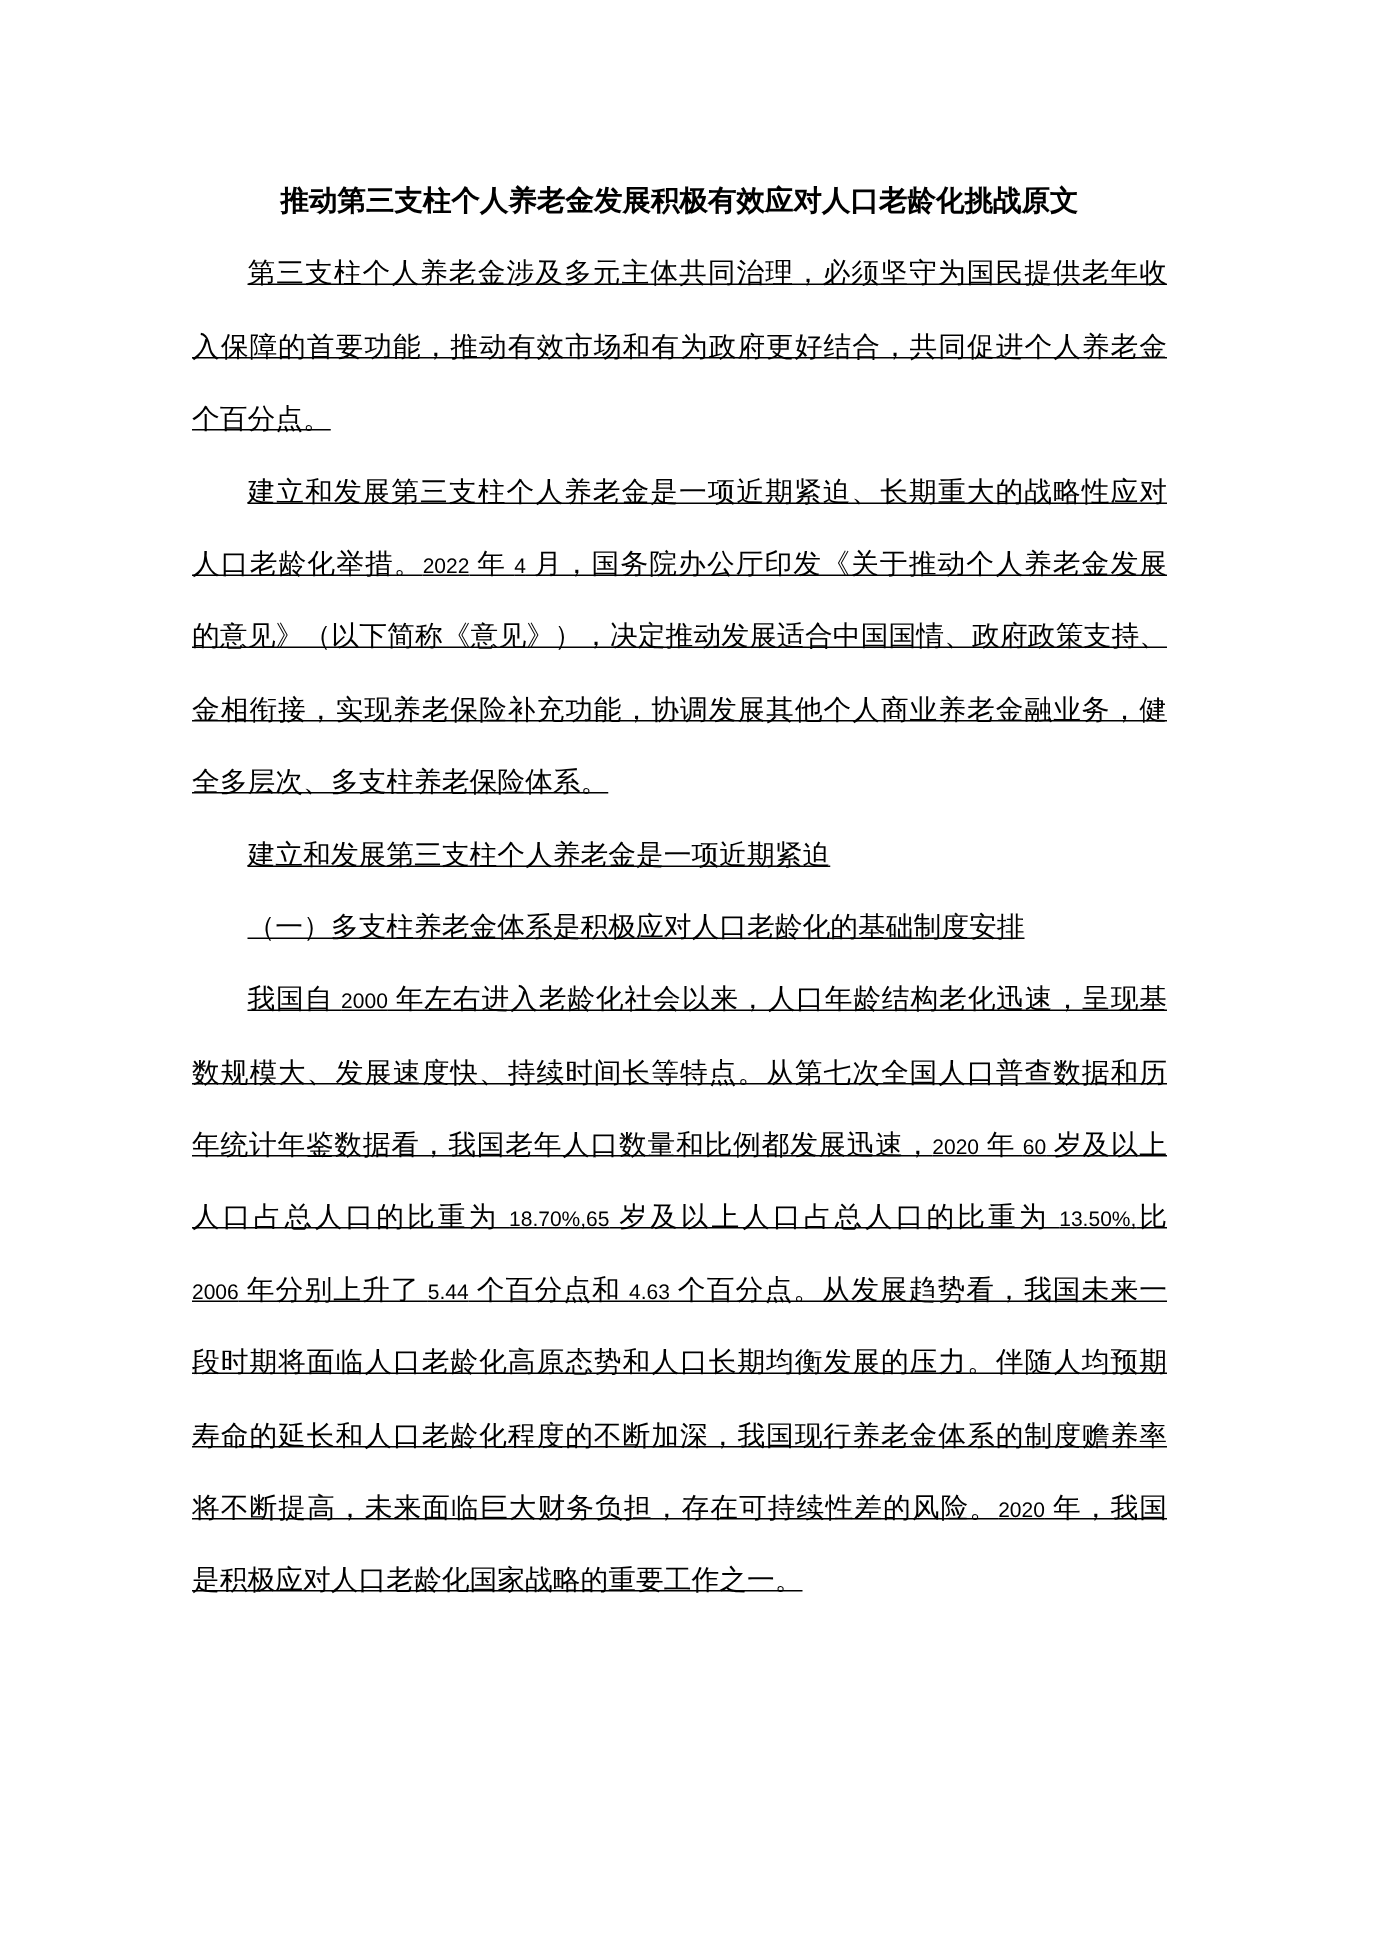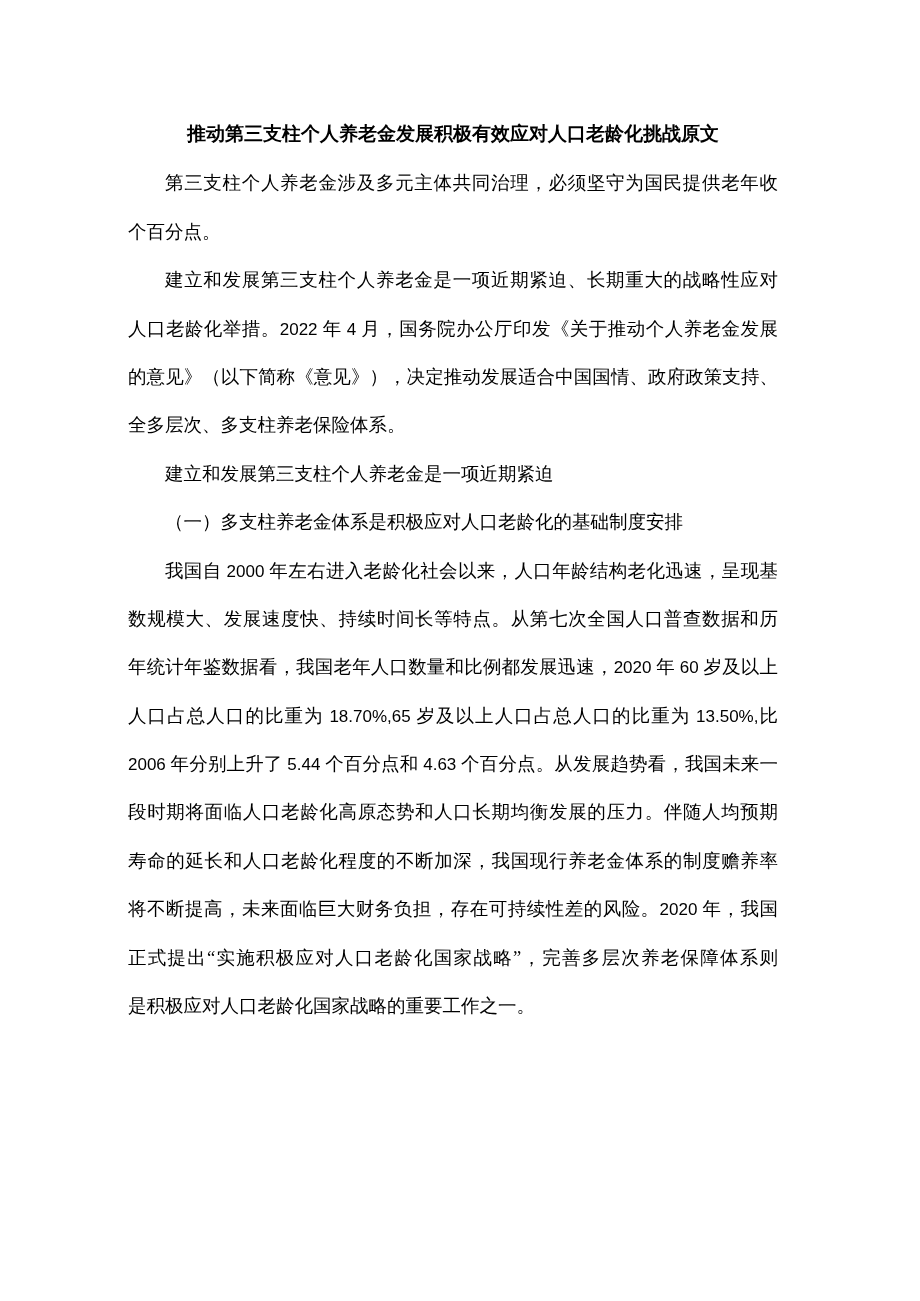--- a/index.html
+++ b/index.html
@@ -44,60 +44,61 @@
   .line.ind {
     text-indent: 2em;
   }
   .title {
     margin: 0;
     height: 48.4px;
     line-height: 48.4px;
     font-size: 19px;
     font-weight: bold;
     text-align: center;
-    font-family: Liberation Mono, monospace;
+    font-family: Liberation Serif, serif;
     color: #000000;
   }
   
   .num {
     font-family: "Liberation Sans", "DejaVu Sans", sans-serif;
-    font-size: 17px;
+    font-size: 14px;
   }
-  .para { margin: 0; padding: 0; }
+  .para { margin: 0; padding: 0; text-decoration: underline; }
 </style>
 </head>
 <body>
 
 <div class="page">
   <div class="content">
     <h1 class="title">推动第三支柱个人养老金发展积极有效应对人口老龄化挑战原文</h1>
     <div id="doc-body">
         <div class="para">
           <div class="line ind fill">第三支柱个人养老金涉及多元主体共同治理，必须坚守为国民提供老年收</div>
+          <div class="line fill">入保障的首要功能，推动有效市场和有为政府更好结合，共同促进个人养老金</div>
           <div class="line">个百分点。</div>
         </div>
         <div class="para">
           <div class="line ind fill">建立和发展第三支柱个人养老金是一项近期紧迫、长期重大的战略性应对</div>
           <div class="line fill">人口老龄化举措。<span class="num">2022</span> 年 <span class="num">4</span> 月，国务院办公厅印发《关于推动个人养老金发展</div>
           <div class="line fill">的意见》（以下简称《意见》），决定推动发展适合中国国情、政府政策支持、</div>
+          <div class="line fill">金相衔接，实现养老保险补充功能，协调发展其他个人商业养老金融业务，健</div>
           <div class="line">全多层次、多支柱养老保险体系。</div>
         </div>
         <div class="para">
           <div class="line ind">建立和发展第三支柱个人养老金是一项近期紧迫</div>
         </div>
         <div class="para">
           <div class="line ind">（一）多支柱养老金体系是积极应对人口老龄化的基础制度安排</div>
         </div>
         <div class="para">
           <div class="line ind fill">我国自 <span class="num">2000</span> 年左右进入老龄化社会以来，人口年龄结构老化迅速，呈现基</div>
           <div class="line fill">数规模大、发展速度快、持续时间长等特点。从第七次全国人口普查数据和历</div>
           <div class="line fill">年统计年鉴数据看，我国老年人口数量和比例都发展迅速，<span class="num">2020</span> 年 <span class="num">60</span> 岁及以上</div>
           <div class="line fill">人口占总人口的比重为 <span class="num">18.70%,65</span> 岁及以上人口占总人口的比重为 <span class="num">13.50%,</span>比</div>
           <div class="line fill"><span class="num">2006</span> 年分别上升了 <span class="num">5.44</span> 个百分点和 <span class="num">4.63</span> 个百分点。从发展趋势看，我国未来一</div>
           <div class="line fill">段时期将面临人口老龄化高原态势和人口长期均衡发展的压力。伴随人均预期</div>
           <div class="line fill">寿命的延长和人口老龄化程度的不断加深，我国现行养老金体系的制度赡养率</div>
           <div class="line fill">将不断提高，未来面临巨大财务负担，存在可持续性差的风险。<span class="num">2020</span> 年，我国</div>
-          <div class="line fill">正式提出“实施积极应对人口老龄化国家战略”，完善多层次养老保障体系则</div>
           <div class="line">是积极应对人口老龄化国家战略的重要工作之一。</div>
         </div>
       </div>
   </div>
 </div>
 
 </body></html>

